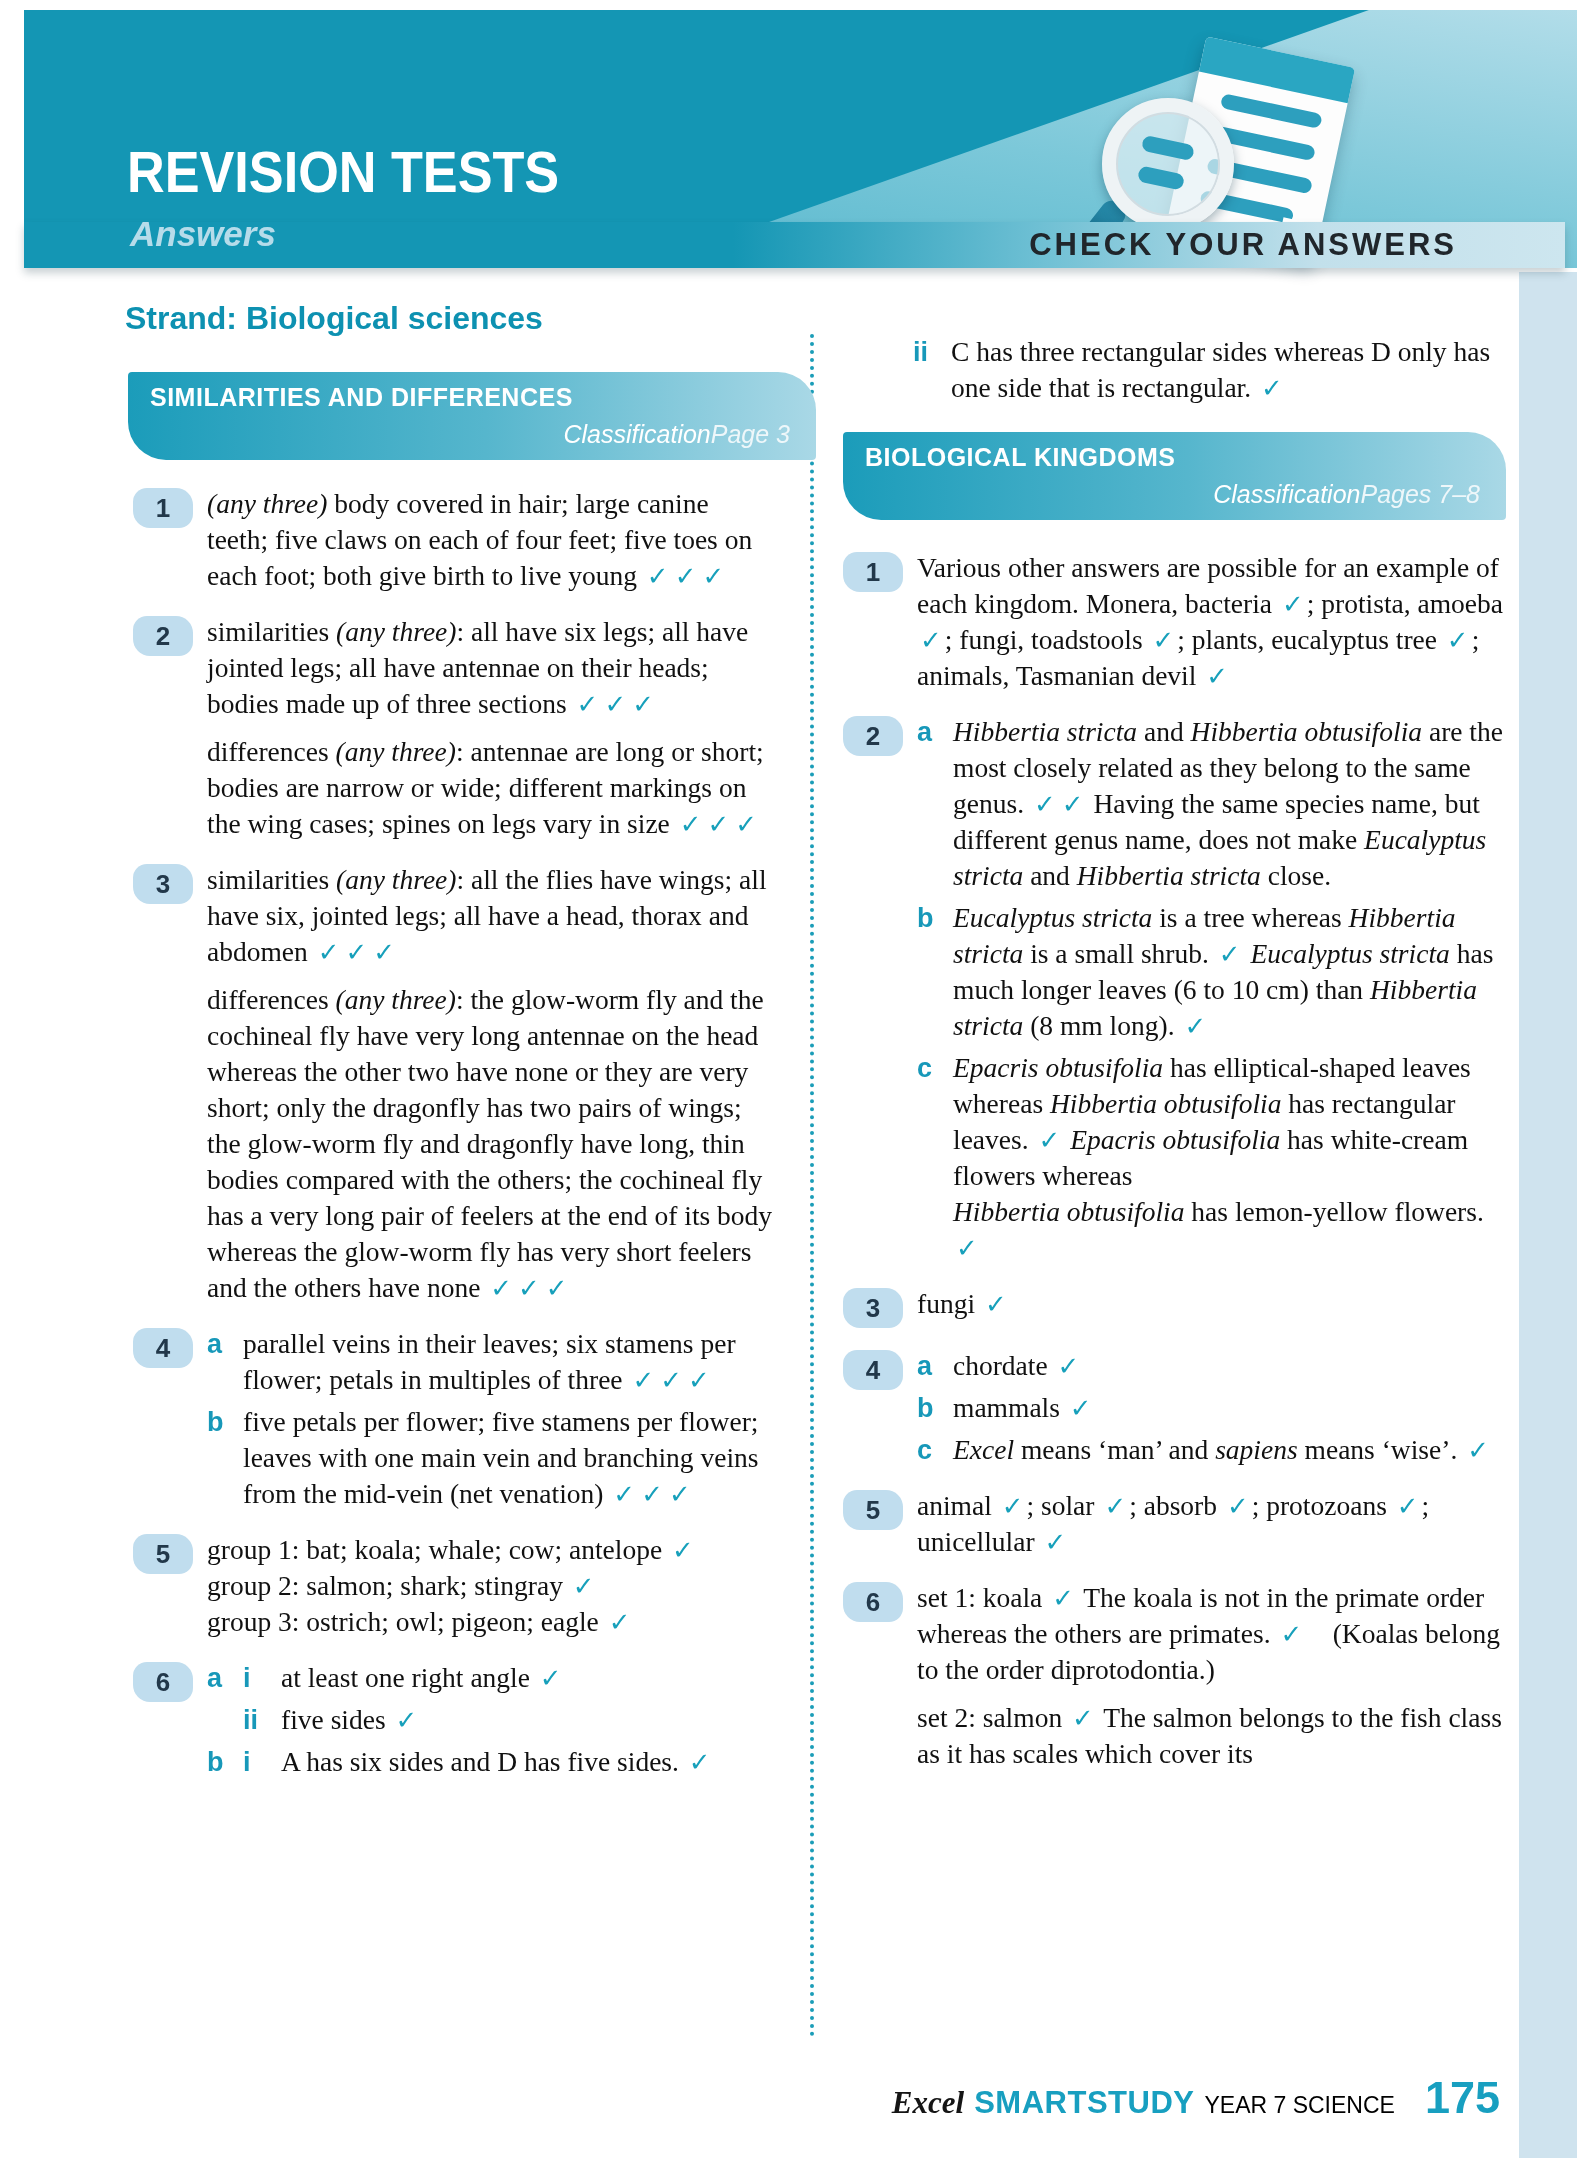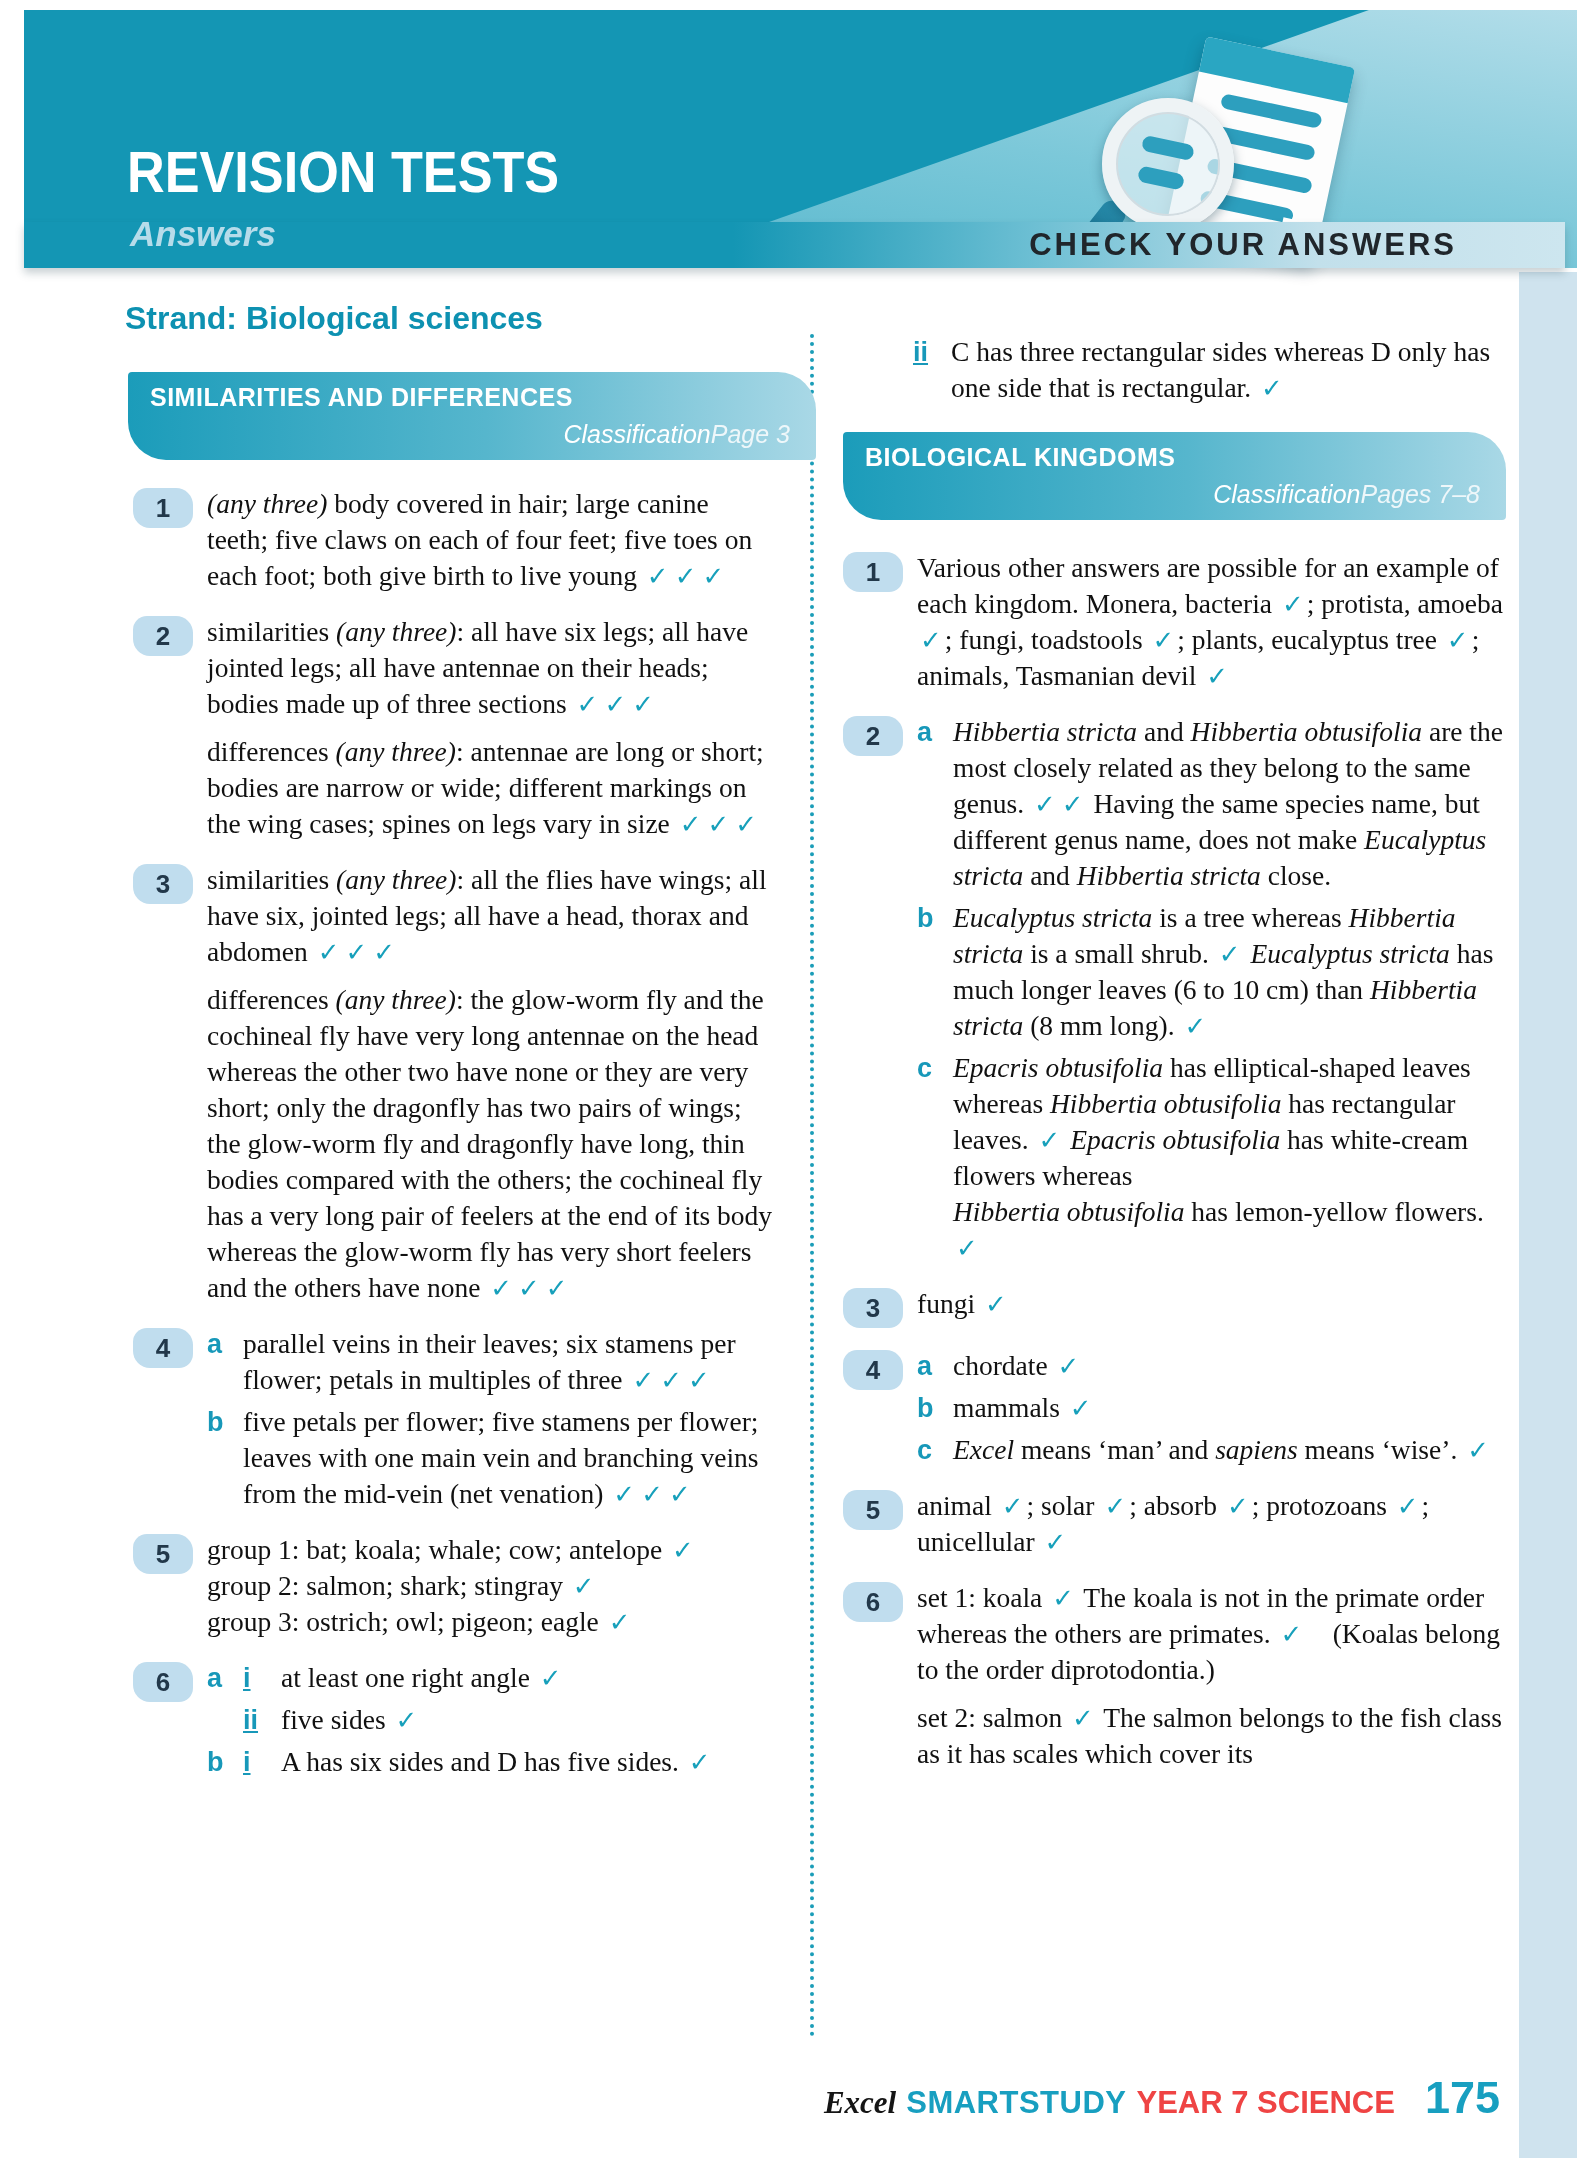--- a/index.html
+++ b/index.html
@@ -65,31 +65,31 @@
   .badge{flex:0 0 60px;height:40px;margin-top:2px;background:#c0ddee;border-radius:14px 17px 14px 17px;
     color:#22384a;font-family:"Liberation Sans",sans-serif;font-weight:bold;font-size:26px;
     display:flex;align-items:center;justify-content:center;}
   .item-body{margin-left:14px;flex:1;font-size:27.5px;line-height:36px;}
   .para{margin:0 0 12px 0;}
   .para:last-child{margin-bottom:0;}
   .para.tight{margin-bottom:0;}
   .sub{display:flex;margin-bottom:6px;}
   .sub:last-child{margin-bottom:0;}
   .sub-letter{flex:0 0 36px;color:#1798b9;font-family:"Liberation Sans",sans-serif;font-weight:bold;font-size:27px;line-height:36px;}
-  .sub-roman{flex:0 0 38px;color:#1798b9;font-family:"Liberation Sans",sans-serif;font-weight:bold;font-size:27px;line-height:36px;text-decoration:underline;}
+  .sub-roman{flex:0 0 38px;color:#1798b9;font-family:"Liberation Sans",sans-serif;font-weight:bold;font-size:27px;line-height:36px;}
   .sub-text{flex:1;}
   .carry{display:flex;margin:2px 0 26px 70px;font-size:27.5px;line-height:36px;}
   .tick{color:#17a0bb;font-family:"DejaVu Sans",sans-serif;font-size:26px;padding:0 3px;font-style:normal;}
 
   
   .footer{position:absolute;right:77px;top:2072px;display:flex;align-items:baseline;
     font-family:"Liberation Sans",sans-serif;}
   .f-excel{font-family:"Liberation Serif",serif;font-weight:bold;font-style:italic;font-size:31px;color:#151515;margin-right:10px;}
   .f-smart{font-weight:bold;font-size:31px;color:#189fc0;margin-right:10px;letter-spacing:.5px;}
-  .f-book{font-weight:bold;font-size:31px;color:#ef4444;}
+  .f-book{font-weight:normal;font-size:23px;color:#000000;}
   .f-page{font-weight:bold;font-size:45px;color:#189fc0;margin-left:30px;}
 </style>
 </head>
 <body>
 
 <div class="page">
 
   <div class="header">
     <div class="diag"></div>
 

